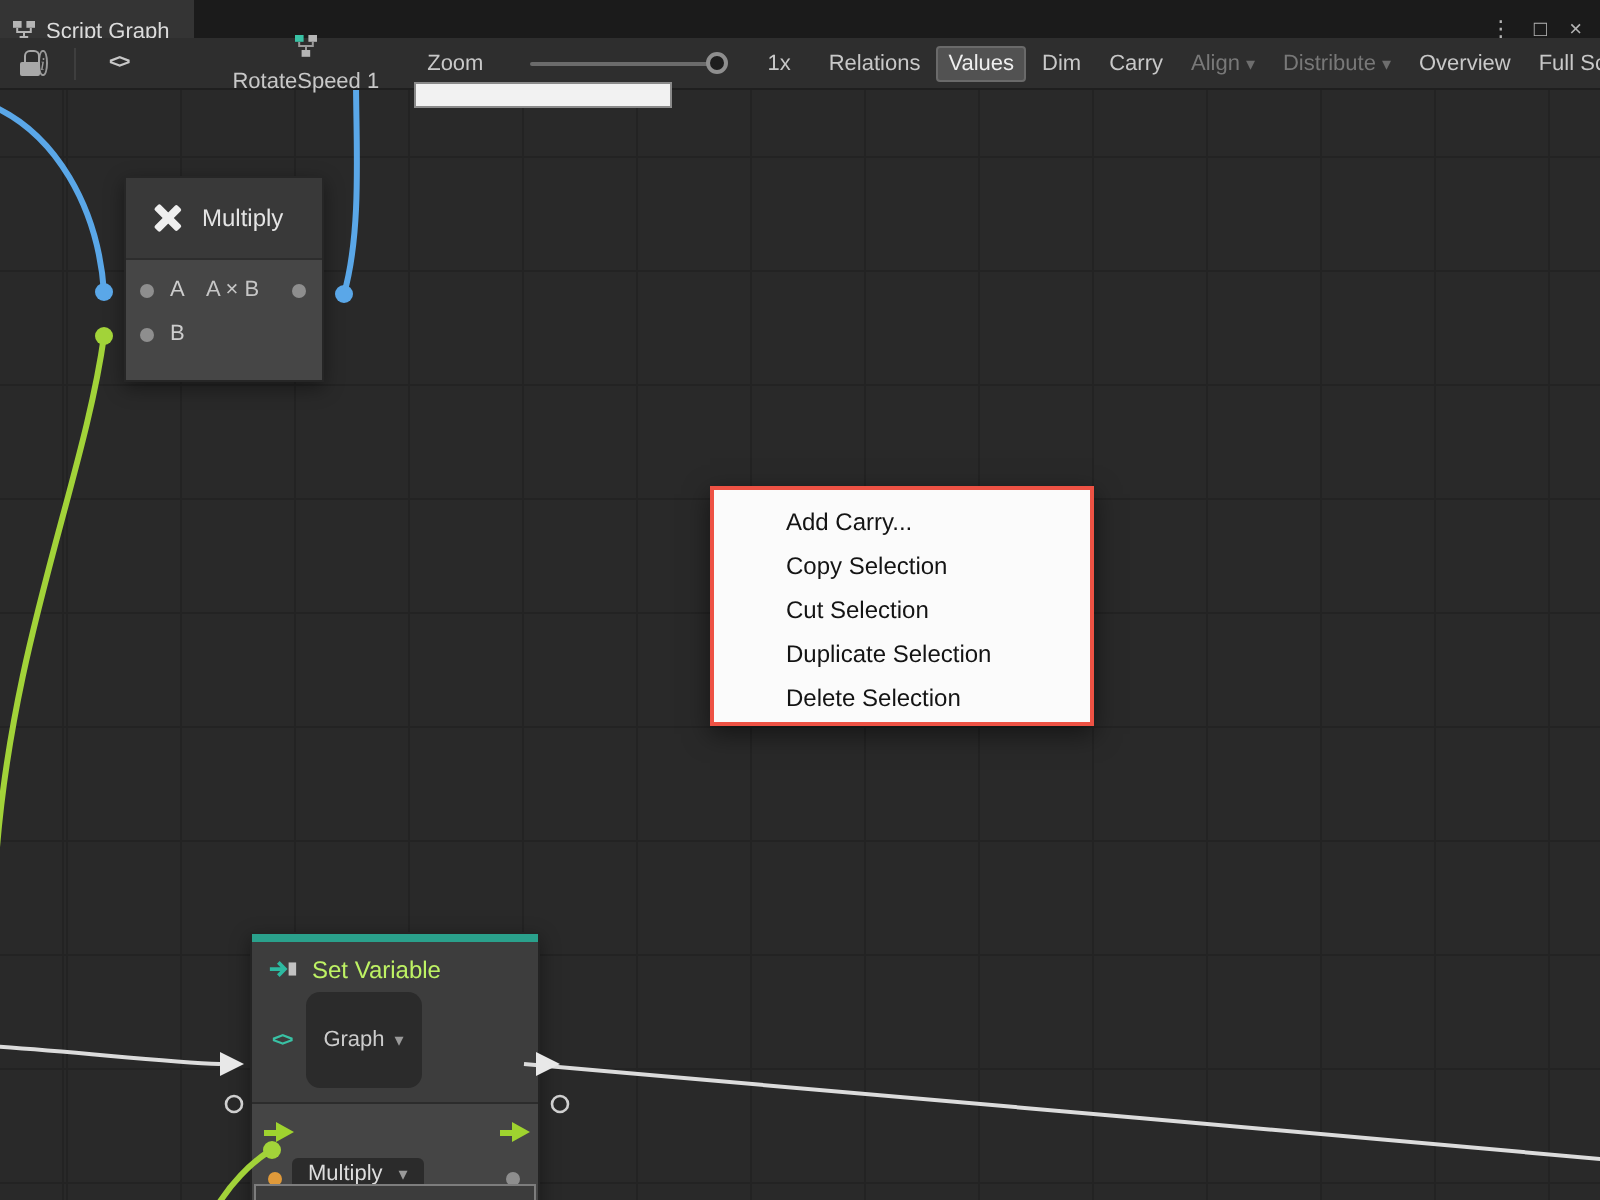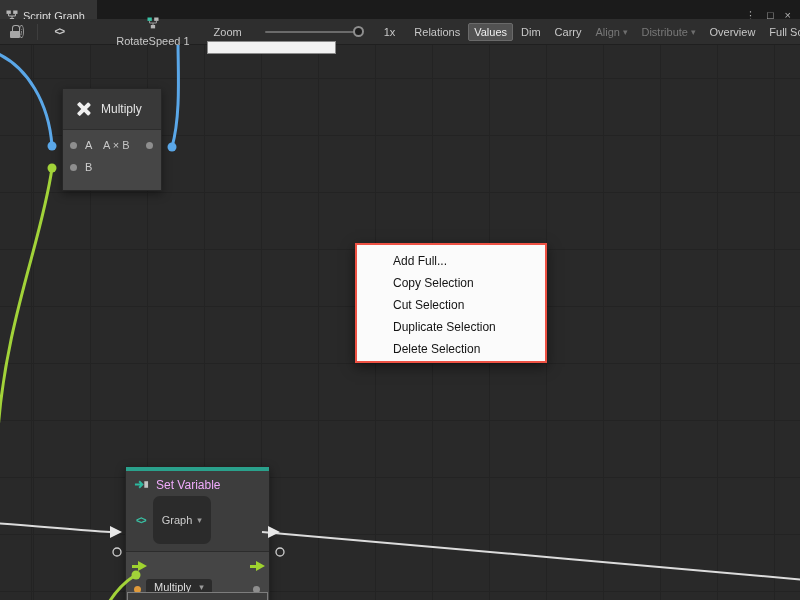--- a/index.html
+++ b/index.html
@@ -95,21 +95,21 @@
   .prow .out-label { position:absolute; left:40px; top:4px; color:#c6c6c6; }
   .pdot { position:absolute; width:7px; height:7px; border-radius:50%; background:#8e8e8e; top:7px; }
   .pdot.in { left:7px; }
   .pdot.out { right:8px; }
   .pdot.orange { background:#e09a3a; }
 
   
   .node-setvar { left:125px; top:466px; width:145px; background:#454545; border:1px solid #242424; }
   .sv-accent { height:4px; background:#2aa18c; }
   .sv-header { background:#3d3d3d; padding:6px 8px 7px; border-bottom:1px solid #2c2c2c; }
-  .sv-line1 { display:flex; align-items:center; gap:7px; color:#f0abfc; font-size:12px; }
+  .sv-line1 { display:flex; align-items:center; gap:7px; color:#bef264; font-size:12px; }
   .sv-line2 { display:flex; align-items:center; gap:7px; margin-top:4px; padding-left:2px; }
   .sv-code { color:#39c2a5; font-size:10px; font-weight:bold; letter-spacing:-1px; }
   .sv-dropdown {
     background:#2b2b2b; border-radius:7px; padding:18px 9px; font-size:11px; color:#cccccc;
     display:flex; align-items:center; gap:5px;
   }
   .sv-body { padding:4px 0 6px; }
   .sv-row { position:relative; height:22px; }
   .flow-arrow { position:absolute; width:15px; height:11px; top:5px; }
   .flow-arrow.left { left:6px; }
@@ -220,21 +220,21 @@
       </div>
       <div class="sv-row" style="height:18px;">
         <span class="pdot" style="top:5px;left:8px;"></span>
       </div>
     </div>
   </div>
 
   <div class="node-footer-strip"></div>
 
   <div class="context-menu">
-    <div class="menu-item">Add Full...</div>
+    <div class="menu-item">Add Carry...</div>
     <div class="menu-item">Copy Selection</div>
     <div class="menu-item">Cut Selection</div>
     <div class="menu-item">Duplicate Selection</div>
     <div class="menu-item">Delete Selection</div>
   </div>
 
   <input class="rename-field" value="" style="">
 
   <div class="tabbar">
     <div class="tab">

